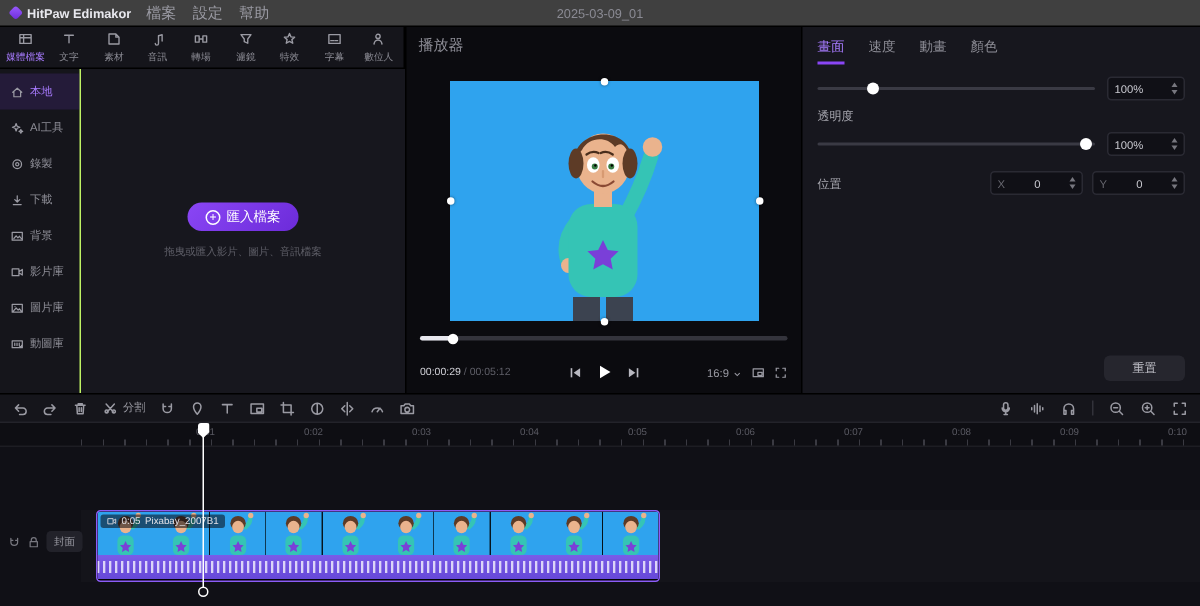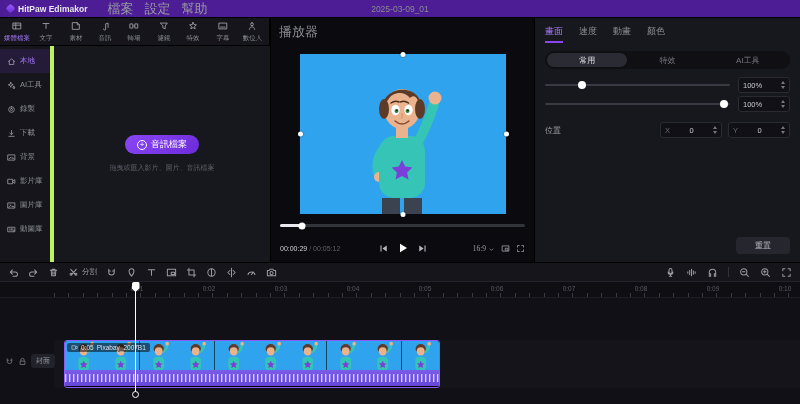--- a/index.html
+++ b/index.html
@@ -2,69 +2,69 @@
 <html><head>
 <meta charset="utf-8">
 <style>
   *{box-sizing:border-box;margin:0;padding:0}
   html,body{background:#07070a}
   body{font-family:"Liberation Sans",sans-serif}
   .app{position:relative;width:800px;height:404px;background:#0e0e13;overflow:hidden;color:#c8c8cf;font-size:9px;user-select:none}
   svg.icon{width:11px;height:11px;color:#9a9aa3;display:block}
 
   
-  .topbar{position:absolute;left:0;top:0;width:800px;height:18px;background:#4c1d95;display:flex;align-items:center;padding:0 7px;gap:20px;border-bottom:1px solid #000;z-index:8}
+  .topbar{position:absolute;left:0;top:0;width:800px;height:18px;background:#404040;display:flex;align-items:center;padding:0 7px;gap:10px;border-bottom:1px solid #000;z-index:8}
   .logo{display:flex;align-items:center;gap:4px}
   .logo-mark{width:7px;height:7px;background:linear-gradient(135deg,#9a5cff,#6c2bd9);transform:rotate(45deg);border-radius:2px}
   .logo-text{color:#e8e8ee;font-size:8.5px;font-weight:bold}
   .menus{display:flex;gap:11px}
-  .menu-item{color:#9a9aa3;font-size:13px;cursor:default}
+  .menu-item{color:#9a9aa3;font-size:10px;cursor:default}
   .proj-title{position:absolute;left:50%;transform:translateX(-50%);color:#8a8a93;font-size:8.5px}
   .top-right{margin-left:auto;display:flex;align-items:center;gap:8px}
   .avatar{width:13px;height:13px;border-radius:50%;background:linear-gradient(135deg,#4e9bff,#2563eb);display:flex;align-items:center;justify-content:center}
   .avatar svg{width:8px;height:8px;color:#fff}
   .export-btn{display:flex;align-items:center;gap:3px;background:linear-gradient(135deg,#8a46f5,#6c2bd9);border:none;border-radius:3px;color:#fff;font-size:8.5px;height:14px;padding:0 9px;cursor:pointer;font-family:inherit}
   .export-btn svg{width:8px;height:8px;color:#fff}
 
   
   .ribbon{position:absolute;left:0;top:18px;width:270px;height:28px;background:#15151b;display:flex;align-items:center;padding:0 2px;border-right:1px solid #000;border-bottom:1px solid #000}
   .ribbon-item{flex:1;display:flex;flex-direction:column;align-items:center;gap:2px;color:#8d8d96;cursor:pointer}
   .ribbon-item svg{width:10px;height:10px}
   .ribbon-item span{font-size:7px;white-space:nowrap;transform:scale(.92)}
   .ribbon-item.active{color:#a87bff}
 
   
-  .sidebar{position:absolute;left:0;top:46px;width:54px;height:216px;background:#15151b;border-right:4px solid #bef264;padding-top:3px}
+  .sidebar{position:absolute;left:0;top:46px;width:54px;height:216px;background:#15151b;border-right:1px solid #bef264;padding-top:3px}
   .side-item{display:flex;align-items:center;gap:4px;height:24px;padding-left:7px;color:#8d8d96;font-size:7.5px;cursor:pointer}
   .side-item svg{width:9px;height:9px;flex:none}
   .side-item span{white-space:nowrap}
   .side-item.active{color:#a87bff;background:rgba(124,61,242,.14)}
 
   
   .import-panel{position:absolute;left:54px;top:46px;width:216px;height:216px;background:#17171e;display:flex;flex-direction:column;align-items:center;justify-content:center;gap:9px}
   .import-btn{display:flex;align-items:center;gap:4px;background:linear-gradient(135deg,#8a46f5,#6c2bd9);color:#fff;border:none;border-radius:11px;height:19px;padding:0 12px;font-size:9px;cursor:pointer;font-family:inherit}
   .import-btn .plus{width:10px;height:10px;border:1px solid #fff;border-radius:50%;display:flex;align-items:center;justify-content:center;font-size:8px;line-height:1}
   .import-hint{color:#5f5f68;font-size:7px}
 
   
   .preview{position:absolute;left:270px;top:18px;width:264px;height:244px;background:#0b0b0f;border-left:1px solid #000}
-  .preview-label{position:absolute;left:8px;top:5px;color:#8d8d96;font-size:13px}
+  .preview-label{position:absolute;left:8px;top:5px;color:#8d8d96;font-size:10px}
   .video-frame{position:absolute;left:29px;top:36px;width:206px;height:160px;background:#2fa3ee}
   .video-frame svg.char{position:absolute;inset:0;width:100%;height:100%}
   .h-dot{position:absolute;width:5px;height:5px;border-radius:50%;background:#fff;box-shadow:0 0 2px rgba(0,0,0,.5)}
   .progress{position:absolute;left:9px;right:9px;top:206px;height:3px;background:#34343c;border-radius:2px;cursor:pointer}
   .progress-fill{height:100%;background:#e8e8ee;border-radius:2px;width:9%}
   .progress-knob{position:absolute;top:50%;left:9%;width:7px;height:7px;background:#fff;border-radius:50%;transform:translate(-50%,-50%)}
   .transport{position:absolute;left:9px;right:9px;bottom:6px;height:16px;display:flex;align-items:center}
   .time{font-size:7px;color:#d0d0d6;white-space:nowrap}
   .time .sep,.time .tot{color:#5f5f68}
   .t-center{position:absolute;left:50%;transform:translateX(-50%);display:flex;align-items:center;gap:9px}
   .t-center svg{cursor:pointer;display:block}
   .t-right{margin-left:auto;display:flex;align-items:center;gap:6px}
-  .ratio{display:flex;align-items:flex-end;gap:2px;background:none;border:none;color:#9a9aa3;font-size:7.5px;cursor:pointer;font-family:Liberation Serif, serif}
+  .ratio{display:flex;align-items:flex-end;gap:2px;background:none;border:none;color:#9a9aa3;font-size:7.5px;cursor:pointer;font-family:Liberation Sans, sans-serif}
   .ratio svg{width:7px;height:7px;color:#9a9aa3}
   .t-right>svg{width:9px;height:9px;color:#9a9aa3;cursor:pointer}
 
   
   .props{position:absolute;left:534px;top:18px;width:266px;height:244px;background:#17171e;border-left:1px solid #000;padding:6px 10px}
   .ptabs{display:flex;gap:16px;margin:1px 0 8px}
   .ptab{color:#8d8d96;font-size:9px;padding-bottom:3px;cursor:pointer}
   .ptab.active{color:#a87bff;border-bottom:2px solid #8a46f5}
   .subtabs{display:flex;background:#0f0f14;border-radius:9px;height:18px;padding:2px;margin-bottom:8px}
   .subtab{flex:1;display:flex;align-items:center;justify-content:center;color:#77777f;font-size:8px;border-radius:7px;cursor:pointer}
@@ -247,21 +247,21 @@
         <svg viewBox="0 0 12 12" class="icon">
           <path d="M1.5 3h9v6h-9z M3.8 5v2 M5.8 5v2 M7.8 5v2a1 1 0 0 0 2 0" fill="none" stroke="currentColor" stroke-width="1.1" stroke-linecap="round" stroke-linejoin="round"></path>
         </svg>
         <span>動圖庫</span>
       </div>
     </div>
 
   <div class="import-panel">
     <button class="import-btn">
       <span class="plus">+</span>
-      <span>音訊檔案</span>
+      <span>匯入檔案</span>
     </button>
     <div class="import-hint">拖曳或匯入影片、圖片、音訊檔案</div>
   </div>
 
   <div class="preview">
     <div class="preview-label">播放器</div>
     <div class="video-frame">
       <svg class="char" viewBox="0 0 206 160" preserveAspectRatio="none">
         <rect width="206" height="160" fill="#2fa3ee"></rect>
         <path d="M116 92 Q128 70 134 50" stroke="#35c4b5" stroke-width="10" fill="none" stroke-linecap="round"></path>
@@ -330,39 +330,35 @@
     </div>
   </div>
 
   <div class="props">
     <div class="ptabs" id="ptabs">
         <span class="ptab active">畫面</span>
         <span class="ptab">速度</span>
         <span class="ptab">動畫</span>
         <span class="ptab">顏色</span>
       </div>
-    <div class="subtabs" id="subtabs">
-        <span class="subtab active">常用</span>
-        <span class="subtab">特效</span>
-        <span class="subtab">AI工具</span>
-      </div>
 
     <div class="slider-row">
       <div class="track">
           <div class="knob" id="scaleKnob" style="left: 20%;"></div>
         </div>
       <div class="valbox">
         <span class="v">100%</span>
         <span class="stepper">
             <i class="up"></i>
             <i class="down"></i>
           </span>
       </div>
     </div>
 
+    <div class="prow-label">透明度</div>
     <div class="slider-row">
       <div class="track">
           <div class="knob" id="opacityKnob" style="left: 97%;"></div>
         </div>
       <div class="valbox">
         <span class="v">100%</span>
         <span class="stepper">
             <i class="up"></i>
             <i class="down"></i>
           </span>

